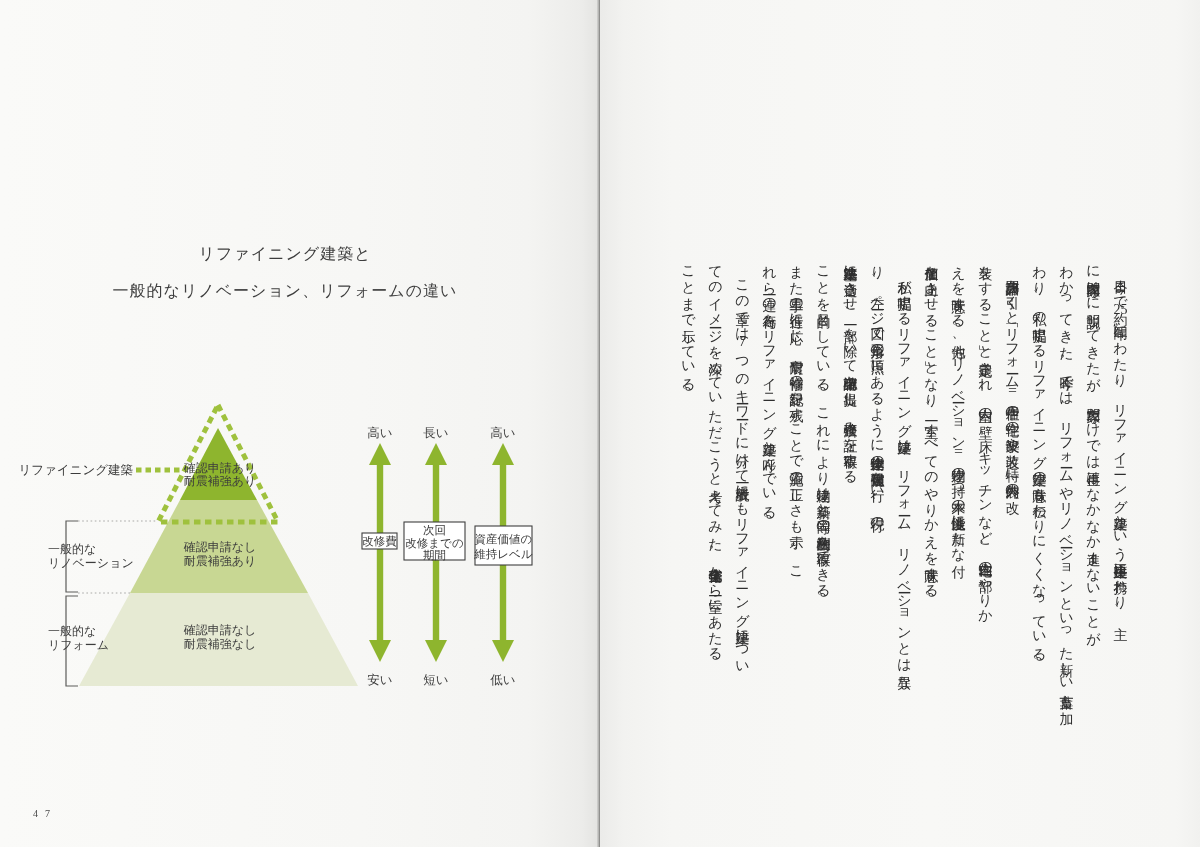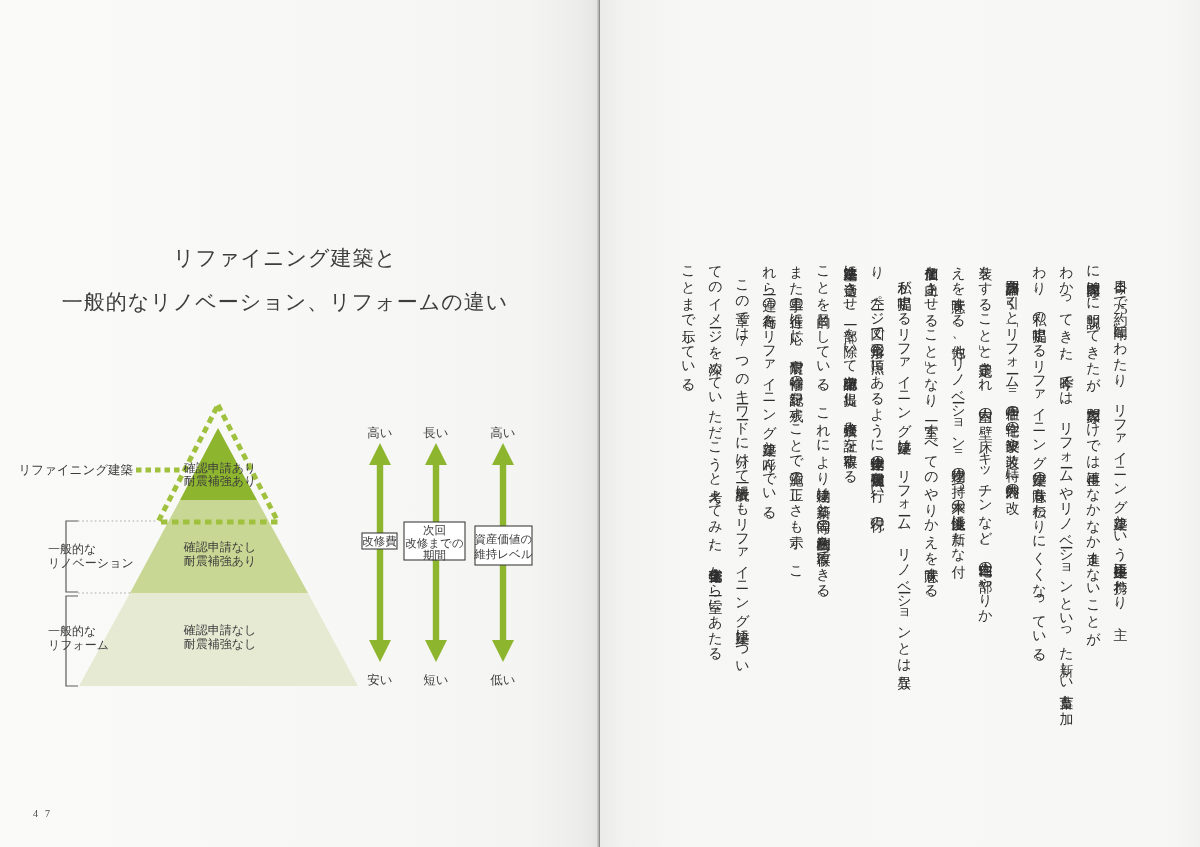--- a/index.html
+++ b/index.html
@@ -6,21 +6,21 @@
   .spread{position:relative;width:1200px;height:847px;overflow:hidden;
           font-family:"Liberation Sans","DejaVu Sans",sans-serif;}
   .page{position:absolute;top:0;height:847px;}
   .page.left{left:0;width:600px;
     background:linear-gradient(to right,#fafaf8 0%,#f7f7f5 60%,#f4f4f2 88%,#ececea 97%,#e2e2e0 100%);}
   .page.right{left:600px;width:600px;
     background:linear-gradient(to right,#ebebe9 0%,#f2f2f0 4%,#f6f6f4 12%,#f8f8f6 55%,#f6f6f4 96%,#f1f1ef 100%);}
   .gutter{position:absolute;top:0;left:597px;width:6px;height:847px;
     background:linear-gradient(to right,#d6d6d4 0%,#a8a8a6 35%,#6f6f6d 50%,#a5a5a3 62%,#dddddb 100%);}
   .title{position:absolute;left:30px;top:244px;width:510px;text-align:center;
-         color:#3d3d3d;font-size:21px;font-weight:500;letter-spacing:1px;}
+         color:#3d3d3d;font-size:16px;font-weight:500;letter-spacing:1px;}
   .title .t2{margin-top:16px;}
   .pagenum{position:absolute;top:808px;font-family:"Liberation Serif","DejaVu Serif",serif;
            font-size:10px;letter-spacing:7px;color:#4a4a4a;}
   .pagenum.l{left:33px;}
   .diagram-svg{position:absolute;left:0;top:378px;}
   .diagram-svg text{font-family:"Liberation Sans","DejaVu Sans",sans-serif;fill:#3c3c3c;}
   .vtext{position:absolute;top:256px;right:66px;height:510px;
          writing-mode:vertical-rl;-webkit-writing-mode:vertical-rl;
          text-orientation:upright;-webkit-text-orientation:upright;
          font-family:"Liberation Serif","DejaVu Serif",serif;

